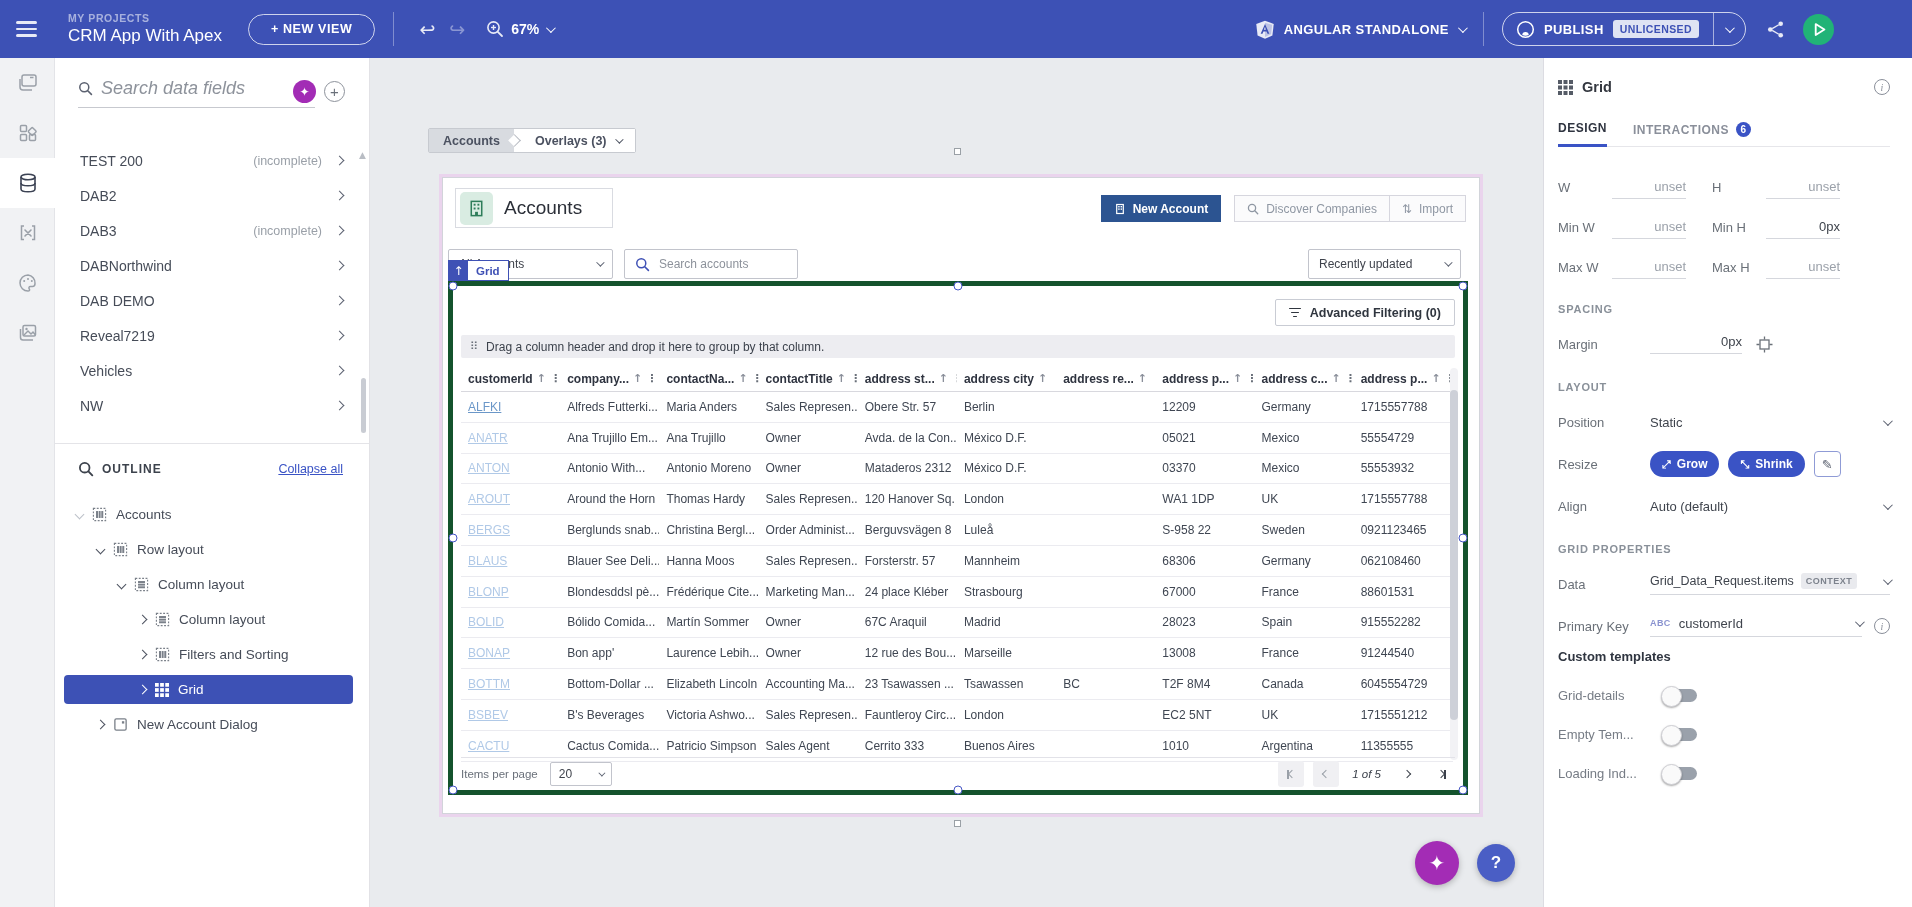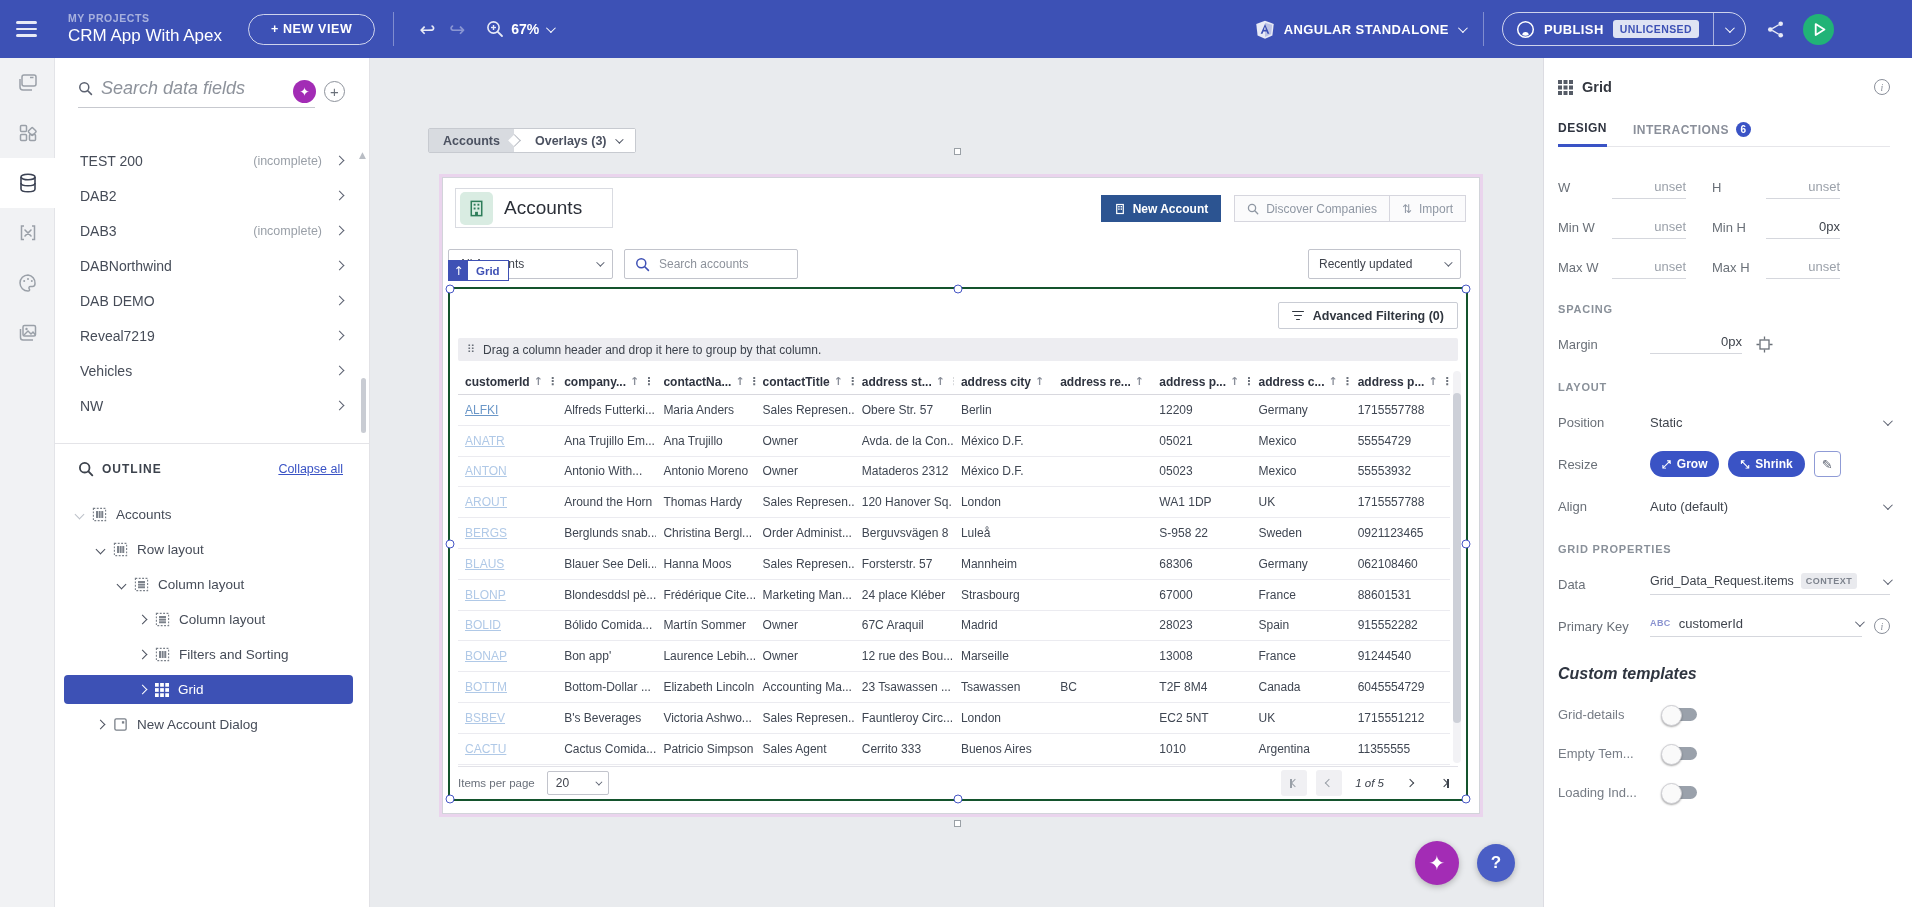--- a/index.html
+++ b/index.html
@@ -89,21 +89,21 @@
   .w-allacc { width:165px; }
   .searchbox { margin-left:11px; width:174px; height:30px; border:1px solid #c2c4cc; border-radius:2px; display:flex; align-items:center; gap:9px; padding:0 10px; background:#fff; }
   .searchbox input { border:none; outline:none; width:120px; font-size:12px; color:#3f434c; font-family:"Liberation Sans",sans-serif; }
   .searchbox input::placeholder { color:#8d929b; }
   .w-sort { width:153px; margin-left:auto; }
 
   .grid-badge { position:absolute; left:5px; top:82px; height:21px; display:flex; align-items:stretch; border:1px solid #3f51b5; background:#fff; z-index:6; }
   .badge-arrow { width:19px; background:#3f51b5; color:#fff; font-size:12px; display:flex; align-items:center; justify-content:center; }
   .badge-text { padding:0 8px; color:#3f51b5; font-size:11.5px; font-weight:bold; display:flex; align-items:center; }
 
-  .sel-frame { position:absolute; left:5px; top:109px; width:1020px; height:514px; border:2px solid #14532d; }
+  .sel-frame { position:absolute; left:5px; top:103px; width:1020px; height:514px; border:5px solid #14532d; }
   .hdl { position:absolute; width:9px; height:9px; border:1.5px solid #4656c5; background:#fff; border-radius:50%; transform:translate(-50%,-50%); z-index:7; }
 
   .adv-btn { position:absolute; right:8px; top:13px; height:27px; border:1px solid #c9ccd4; border-radius:2px; background:#fff; display:flex; align-items:center; gap:9px; padding:0 13px; font-size:12.5px; font-weight:bold; color:#30363f; cursor:pointer; }
   .flt-ic { display:flex; flex-direction:column; gap:2.5px; align-items:center; }
   .flt-ic i { display:block; height:1.6px; background:#30363f; border-radius:1px; }
   .group-bar { position:absolute; left:8px; right:8px; top:49px; height:23px; background:#ededf1; border-radius:2px; display:flex; align-items:center; gap:8px; padding:0 9px; font-size:12px; color:#3c424c; }
   .drag-ic { color:#6a707a; font-size:11px; }
 
   .gtable { position:absolute; left:8px; top:80px; width:992px; }
   .ghead { display:grid; grid-template-columns:repeat(10,99.2px); border-bottom:1px solid #d8d8de; height:26px; }
@@ -151,21 +151,21 @@
   .prow .lab { width:92px; font-size:13px; color:#6a7078; flex:0 0 auto; }
   .fld { width:92px; text-align:right; font-size:13px; color:#3f444d; border-bottom:1px solid #d5d7dd; padding-bottom:4px; cursor:text; }
   .lnk-ic { margin-left:14px; color:#6a7078; display:flex; cursor:pointer; }
   .sel-inline { flex:1; display:flex; align-items:center; font-size:13px; color:#3f444d; cursor:pointer; }
   .sel-inline .chev { margin-left:auto; color:#5b6170; }
   .btn-blue { height:26px; border-radius:14px; background:#3a53c5; color:#fff; font-size:12px; font-weight:bold; display:flex; align-items:center; gap:6px; padding:0 12px; cursor:pointer; }
   .btn-edit { width:27px; height:26px; border:1px solid #8f9bd6; border-radius:4px; color:#5b6170; display:flex; align-items:center; justify-content:center; margin-left:9px; font-size:13px; cursor:pointer; }
   .ctx-badge { background:#e9eaee; color:#7d838d; font-size:9px; font-weight:bold; letter-spacing:.5px; border-radius:3px; padding:3px 5px; margin-left:7px; }
   .abc { font-size:9px; font-weight:bold; color:#8a93d0; letter-spacing:.4px; margin-right:8px; }
   .u-line { border-bottom:1px solid #d5d7dd; padding-bottom:5px; }
-  .sub-h { font-size:16px; font-weight:bold; color:#2f3540; margin-top:26px;font-style:italic; }
+  .sub-h { font-size:13px; font-weight:bold; color:#2f3540; margin-top:10px; }
   .tgl-row { display:flex; align-items:center; margin-top:24px; }
   .tgl-row .lab { width:105px; font-size:13px; color:#767c85; }
   .tgl { width:34px; height:13px; background:#9aa1ab; border-radius:7px; position:relative; cursor:pointer; }
   .tgl::after { content:''; position:absolute; left:-2px; top:-3px; width:19px; height:19px; border-radius:50%; background:#fafafa; border:.5px solid #cfcfd4; box-shadow:0 1px 2px rgba(0,0,0,.35); }
 </style>
 </head>
 <body>
 
 <div class="navbar">
   <div class="hamburger">
@@ -613,21 +613,21 @@
               <span class="cell">55554729</span>
             </div>
             <div class="grow-r">
               <span class="cell link">ANTON</span>
               <span class="cell">Antonio With...</span>
               <span class="cell">Antonio Moreno</span>
               <span class="cell">Owner</span>
               <span class="cell">Mataderos 2312</span>
               <span class="cell">México D.F.</span>
               <span class="cell"></span>
-              <span class="cell">05023</span>
+              <span class="cell">03370</span>
               <span class="cell">Mexico</span>
               <span class="cell">55553932</span>
             </div>
             <div class="grow-r">
               <span class="cell link">AROUT</span>
               <span class="cell">Around the Horn</span>
               <span class="cell">Thomas Hardy</span>
               <span class="cell">Sales Represen...</span>
               <span class="cell">120 Hanover Sq.</span>
               <span class="cell">London</span>

